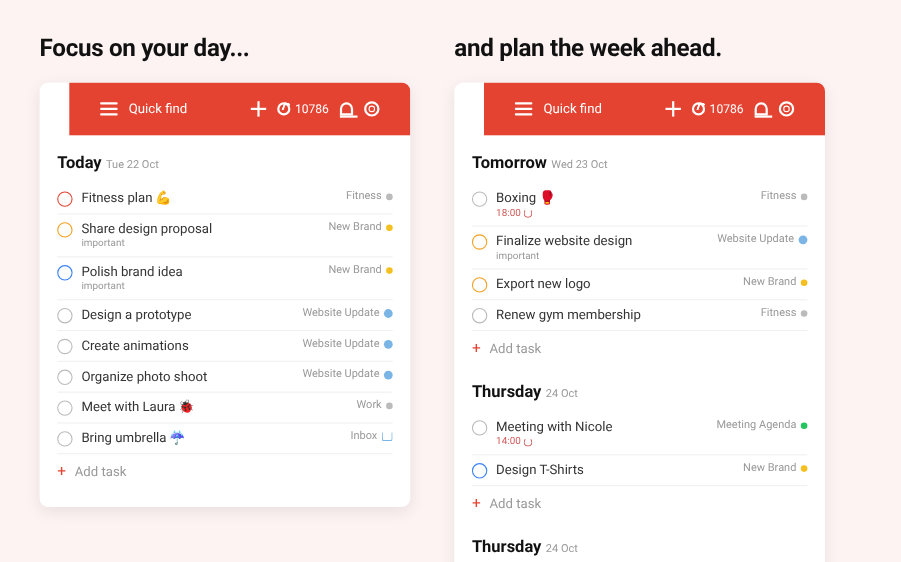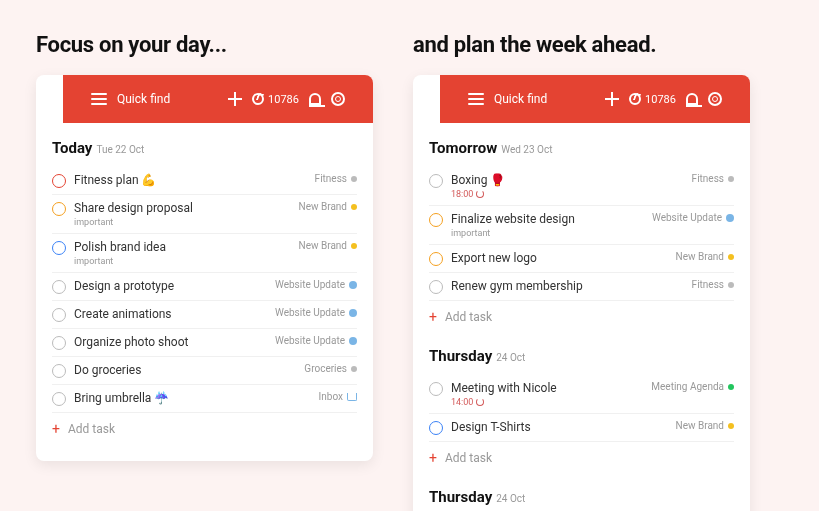--- a/index.html
+++ b/index.html
@@ -166,25 +166,25 @@
 
     </div>
     <div class="task-right">
               <span>Website Update</span>
               <span class="person"></span>
             </div>
   </div>
           <div class="task">
     <div class="circle "></div>
     <div class="task-main">
-      <div class="task-name">Do groceries</div>
-
-    </div>
-    <div class="task-right">
-              <span>Groceries</span>
+      <div class="task-name">Meet with Laura 🐞</div>
+
+    </div>
+    <div class="task-right">
+              <span>Work</span>
               <span class="dot"></span>
             </div>
   </div>
           <div class="task">
     <div class="circle "></div>
     <div class="task-main">
       <div class="task-name">Bring umbrella ☔</div>
 
     </div>
     <div class="task-right">

